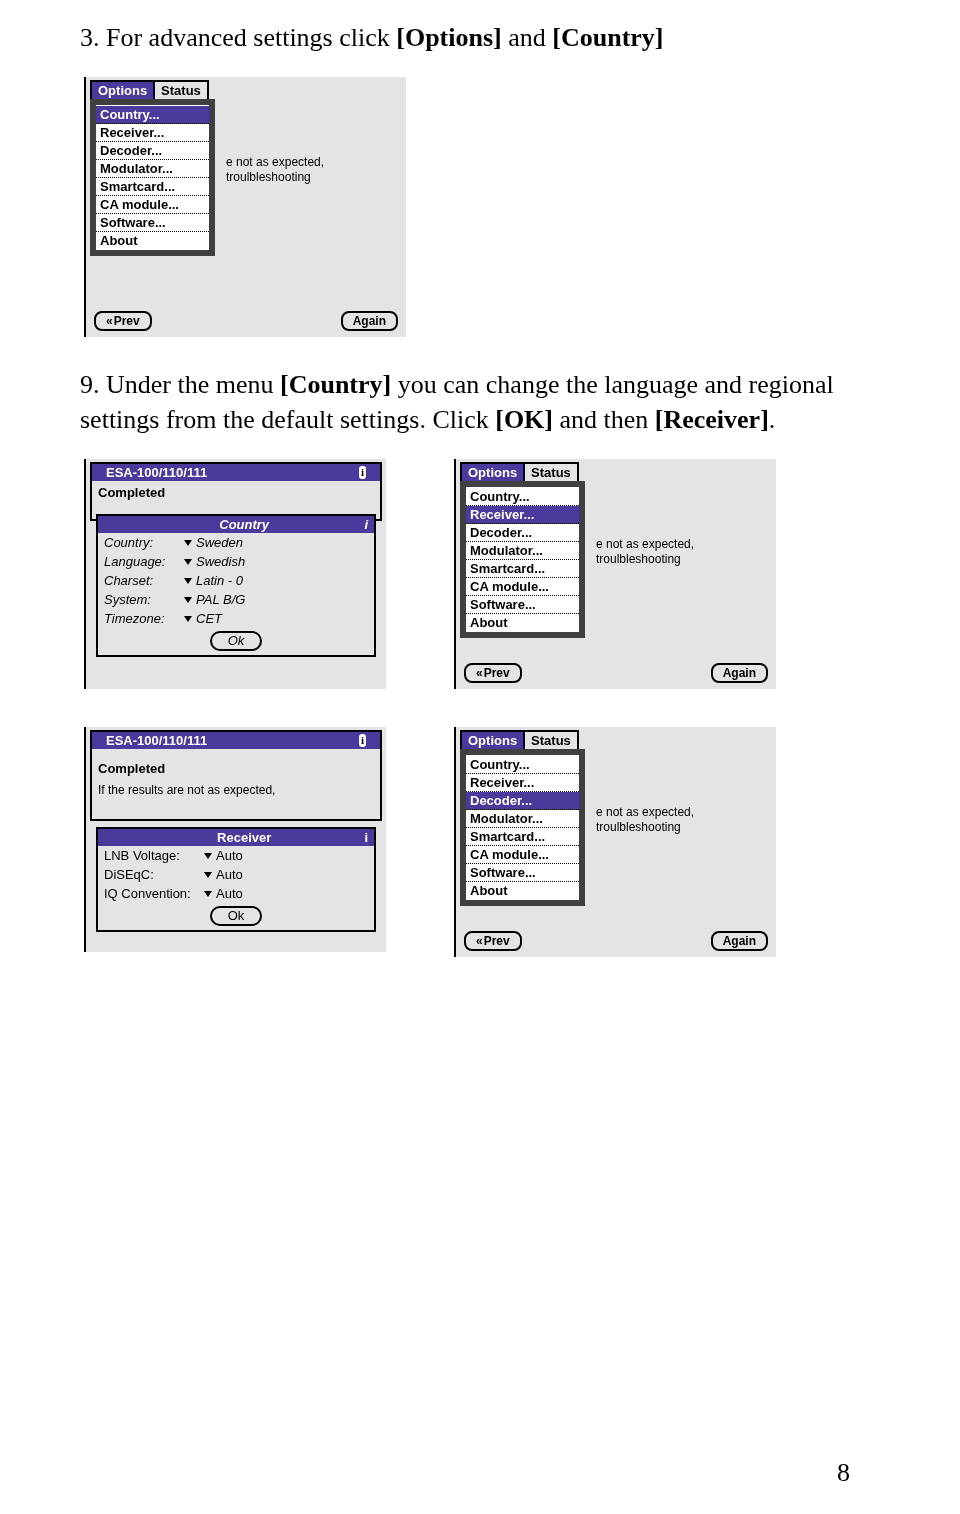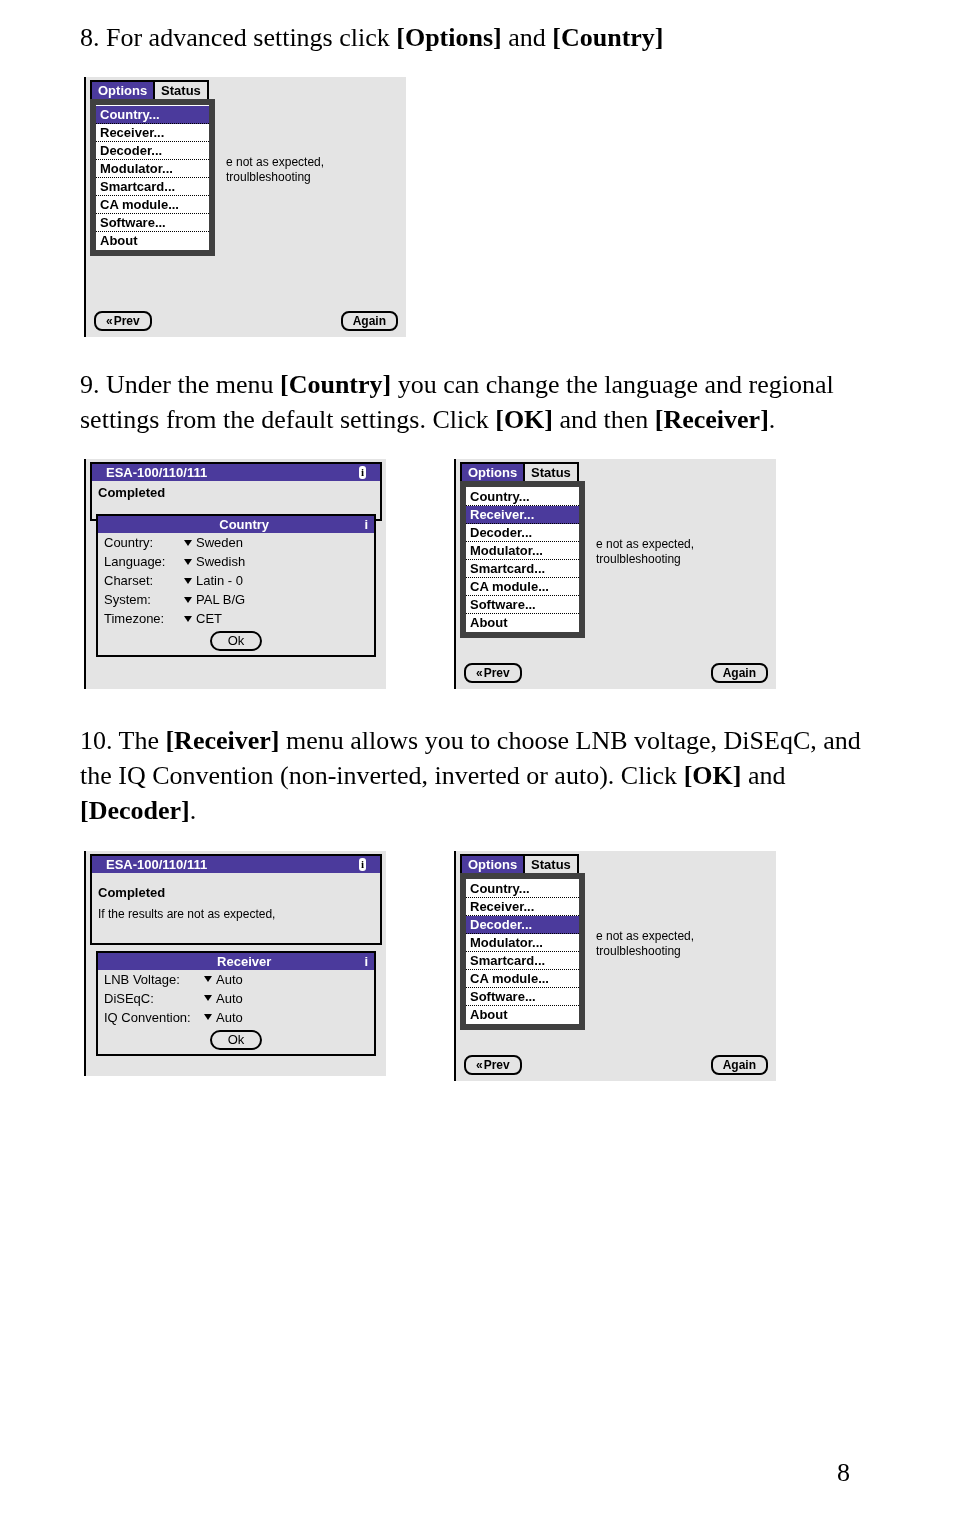--- a/index.html
+++ b/index.html
@@ -190,21 +190,21 @@
     font-size: 30px;
   }
 </style>
 </head>
 <body>
 
 <div class="page">
 
   
   <p class="body-text">
-    <span>8. For advanced settings click </span><b>[Options]</b><span> and </span><b>[Country]</b>
+    <span>3. For advanced settings click </span><b>[Options]</b><span> and </span><b>[Country]</b>
   </p>
 
   
   <div class="dev" style="width:320px;height:260px;margin-bottom:30px;">
     <div class="dev-inner">
       <div class="bg-text" style="left:140px; top:78px;">
         <span>e not as expected,</span><br><span>troulbleshooting</span>
       </div>
       <div class="tabs">
         <div class="tab active">Options</div>
@@ -238,21 +238,21 @@
   <div class="rowshots">
 
     <div class="dev" style="width:300px;height:230px;position:relative;">
       <div class="title-bar">
         <span>ESA-100/110/111</span>
         <span class="info">i</span>
       </div>
       <div style="border:2px solid #000;border-top:none;margin:0 4px;background:#e4e4e4;height:30px;padding:4px 6px;">
         <b>Completed</b>
       </div>
-      <div class="dialog" style="left:10px;top:55px;width:280px;">
+      <div class="dialog" style="left:10px;top:55px;width:280px;font-style:italic;">
         <div class="dlg-title">
           <span class="spacer"></span>
           <span>Country</span>
           <span class="info">i</span>
         </div>
         <div class="row">
             <span class="lbl">Country:</span>
             <span class="dd">
               <span class="tri"></span>
               <span>Sweden</span>
@@ -313,23 +313,20 @@
           <div class="btnrow">
             <div class="btn"><span class="chev">«</span><span>Prev</span></div>
             <div class="btn">Again</div>
           </div>
         </div>
       </div>
     </div>
   </div>
 
   
-  <p class="body-text">
-    <span>10. The </span><b>[Receiver]</b><span> menu allows you to choose LNB voltage, DiSEqC, and the IQ Convention (non-inverted, inverted or auto). Click </span><b>[OK]</b><span> and </span><b>[Decoder]</b><span>.</span>
-  </p>
 
   
   <div class="rowshots">
 
     <div class="dev" style="width:300px;height:225px;position:relative;">
       <div class="title-bar">
         <span>ESA-100/110/111</span>
         <span class="info">i</span>
       </div>
       <div style="border:2px solid #000;border-top:none;margin:0 4px;background:#e4e4e4;height:62px;padding:4px 6px;">

